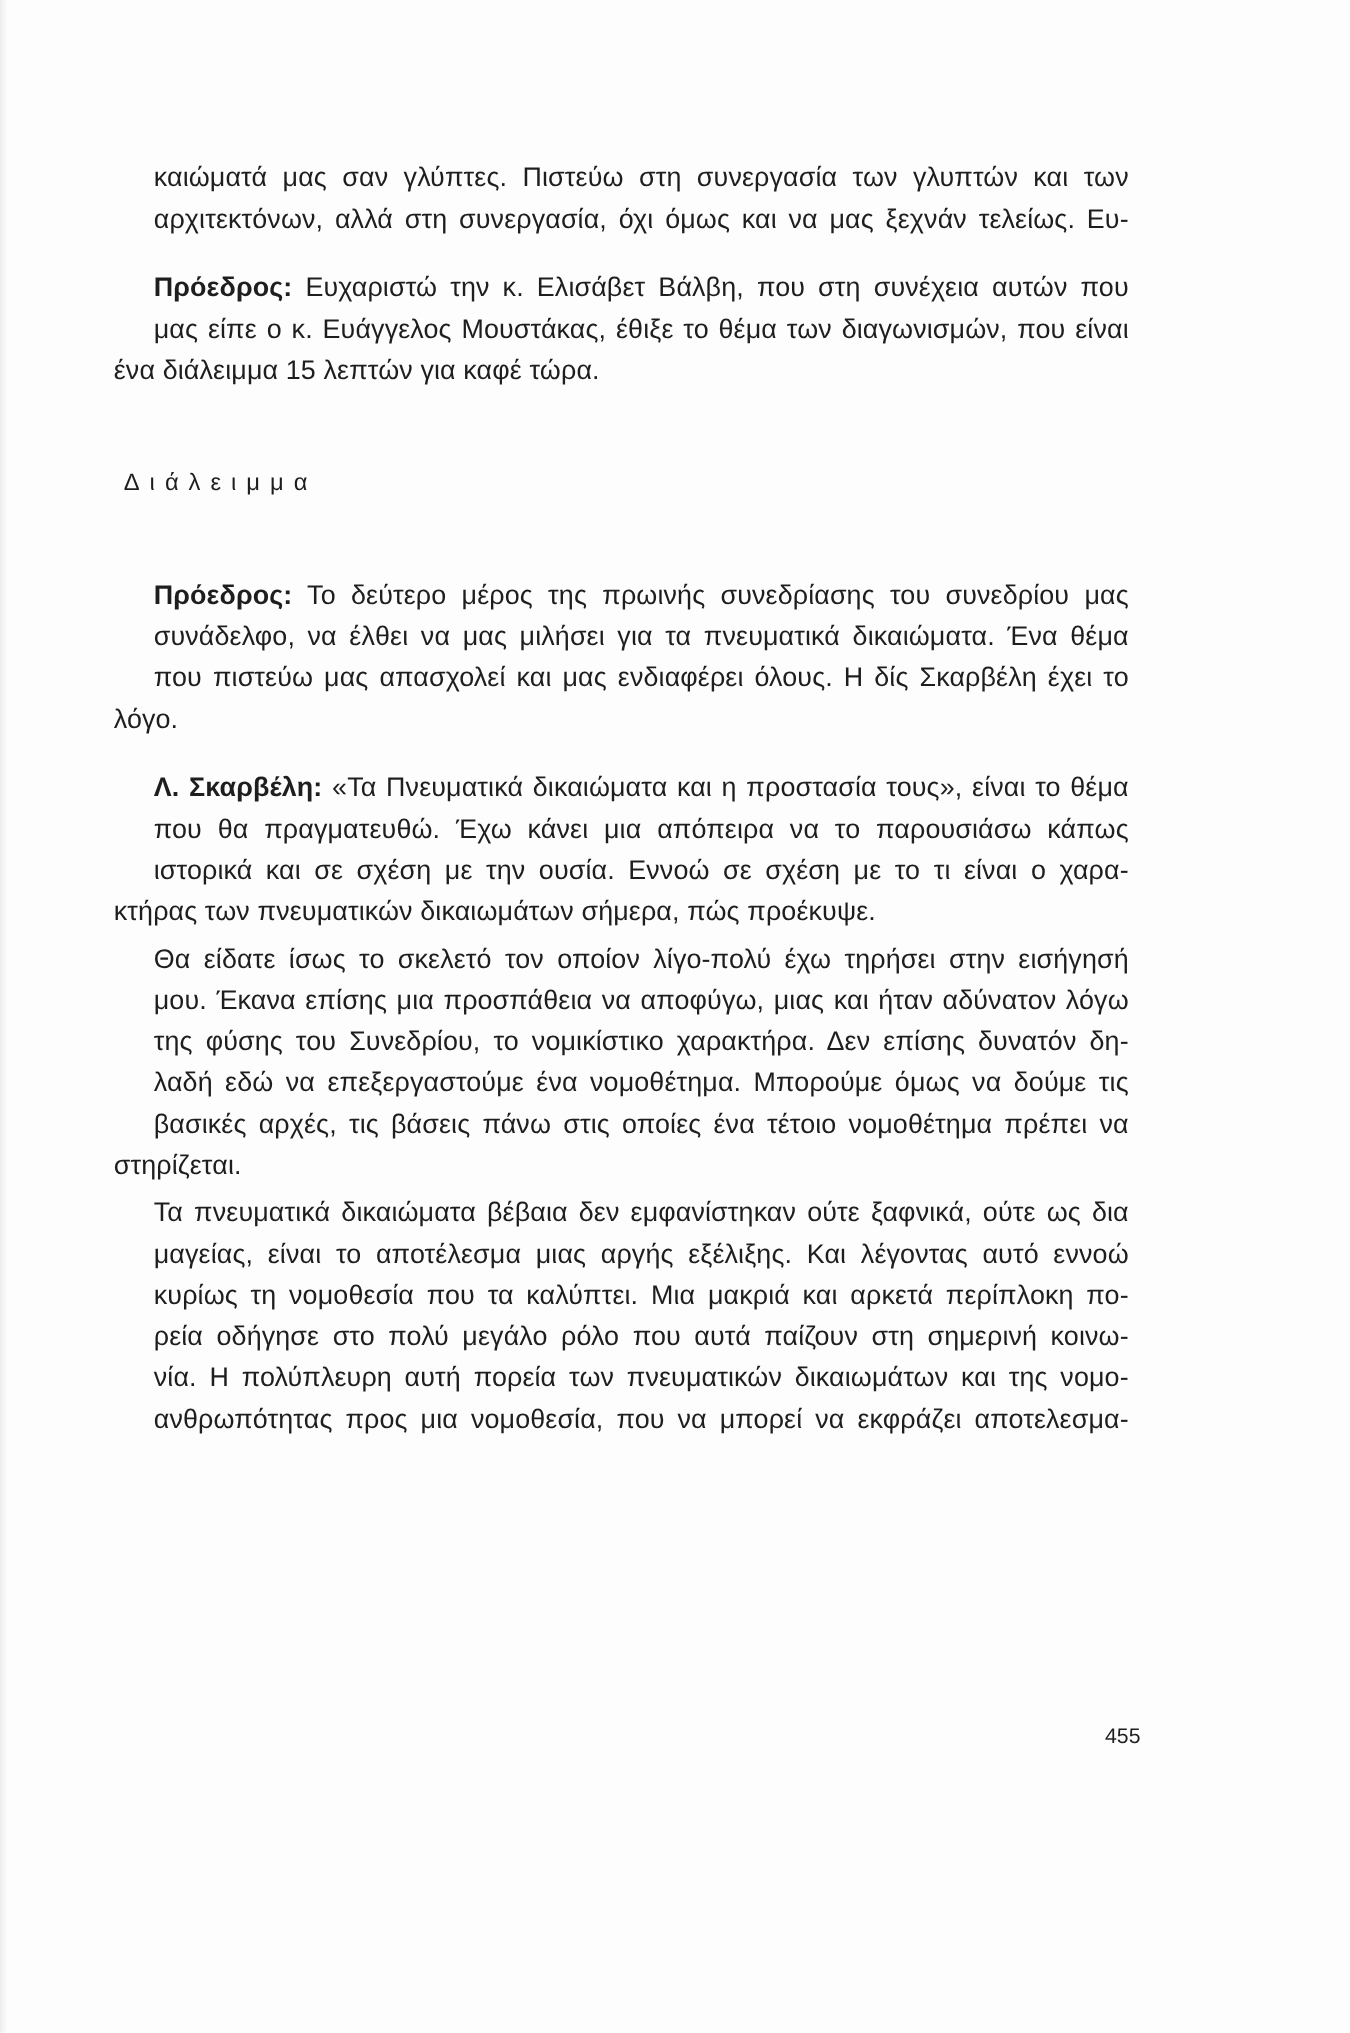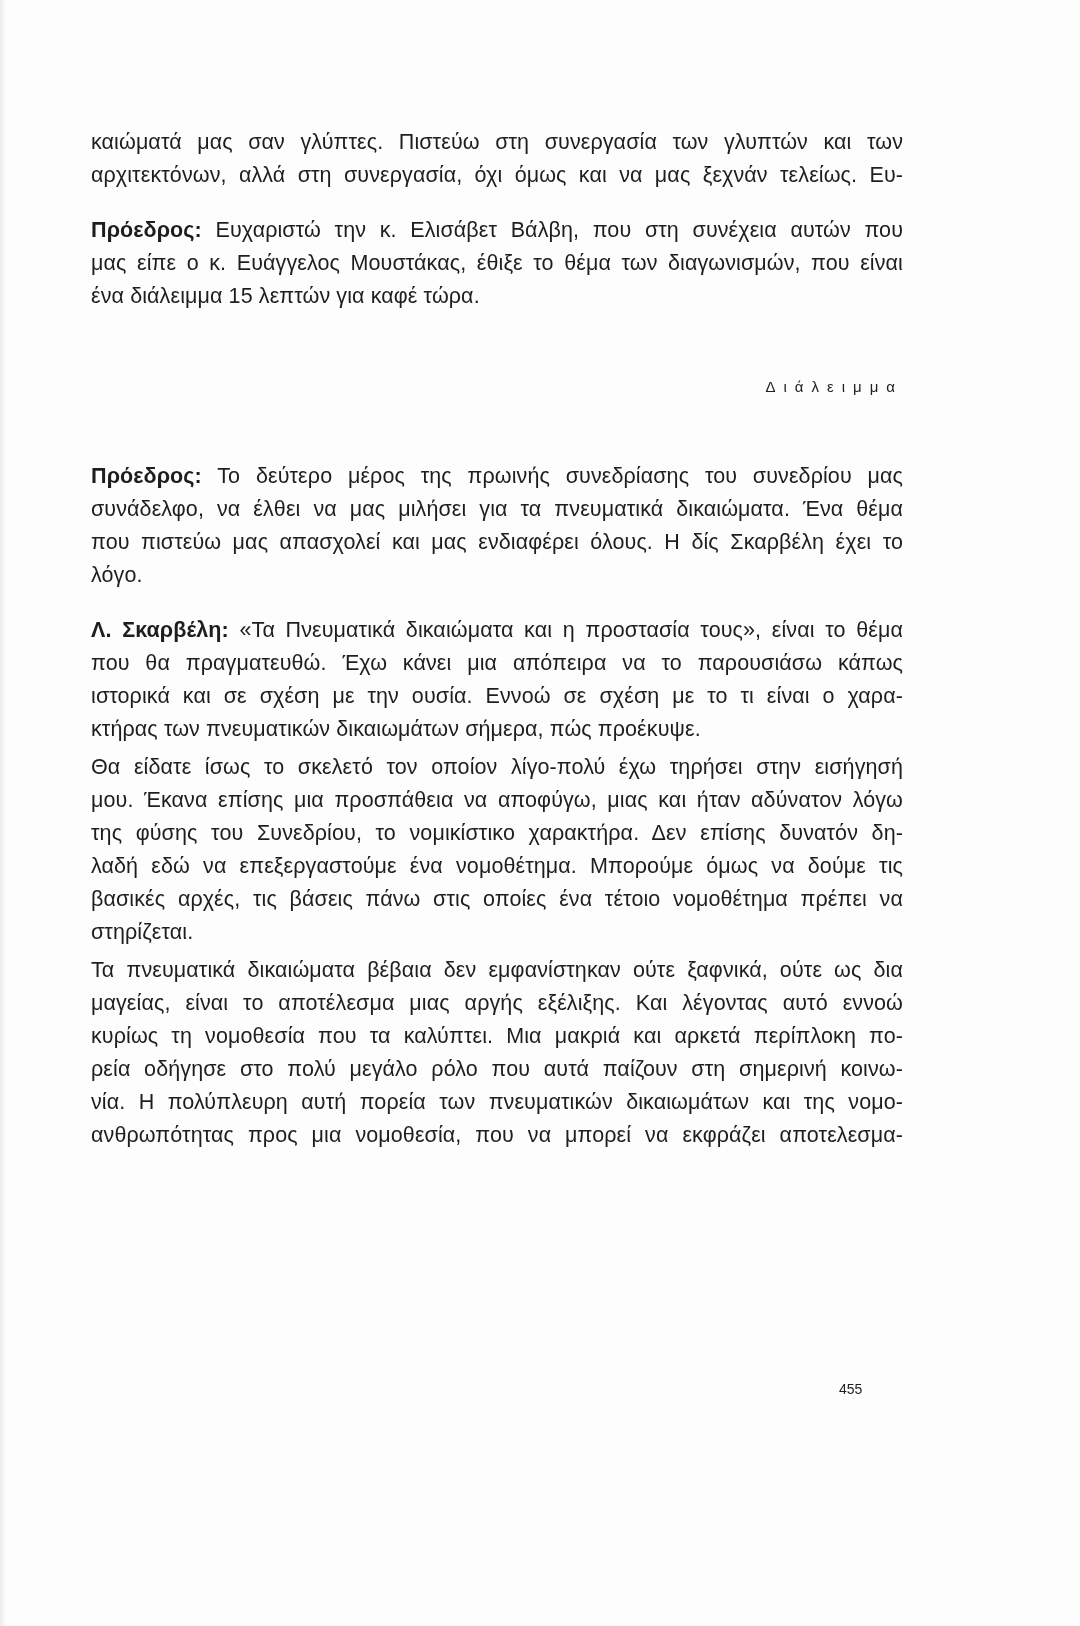--- a/index.html
+++ b/index.html
@@ -31,40 +31,41 @@
       letter-spacing: 0.1px;
     }
     .line {
       display: block;
       white-space: nowrap;
       height: 33px;
     }
     .just {
       text-align: justify;
       text-align-last: justify;
+      margin-left: 32px;
     }
     .gap-small { height: 22px; }
     .gap-big { height: 57px; }
     .gap-para { height: 5px; }
     .speaker {
       font-weight: bold;
     }
     .break-title {
       display: block;
-      text-align: right;
+      text-align: left;
       letter-spacing: 8px;
-      font-size: 15px;
+      font-size: 19px;
       height: 33px;
       padding-left: 8px;
     }
     .page-number {
       position: absolute;
-      left: 839px;
+      left: 884px;
       top: 1375px;
-      font-size: 14px;
+      font-size: 17px;
       line-height: 28px;
     }
   </style>
 </head>
 <body>
 
 <div class="left-shadow"></div>
 
 <div class="page">
 

